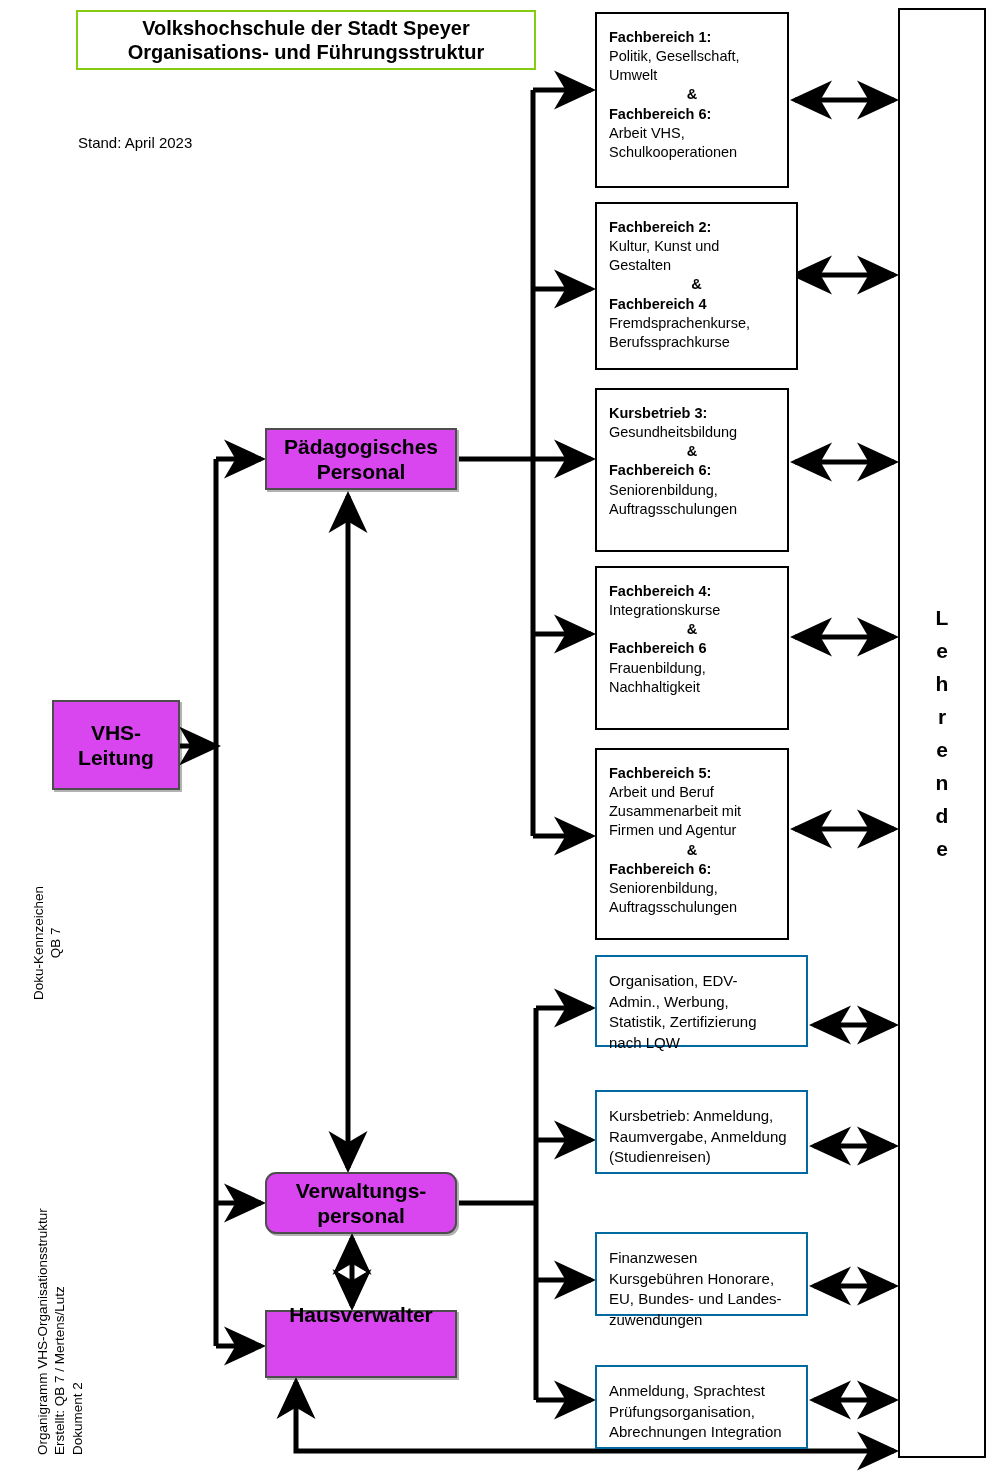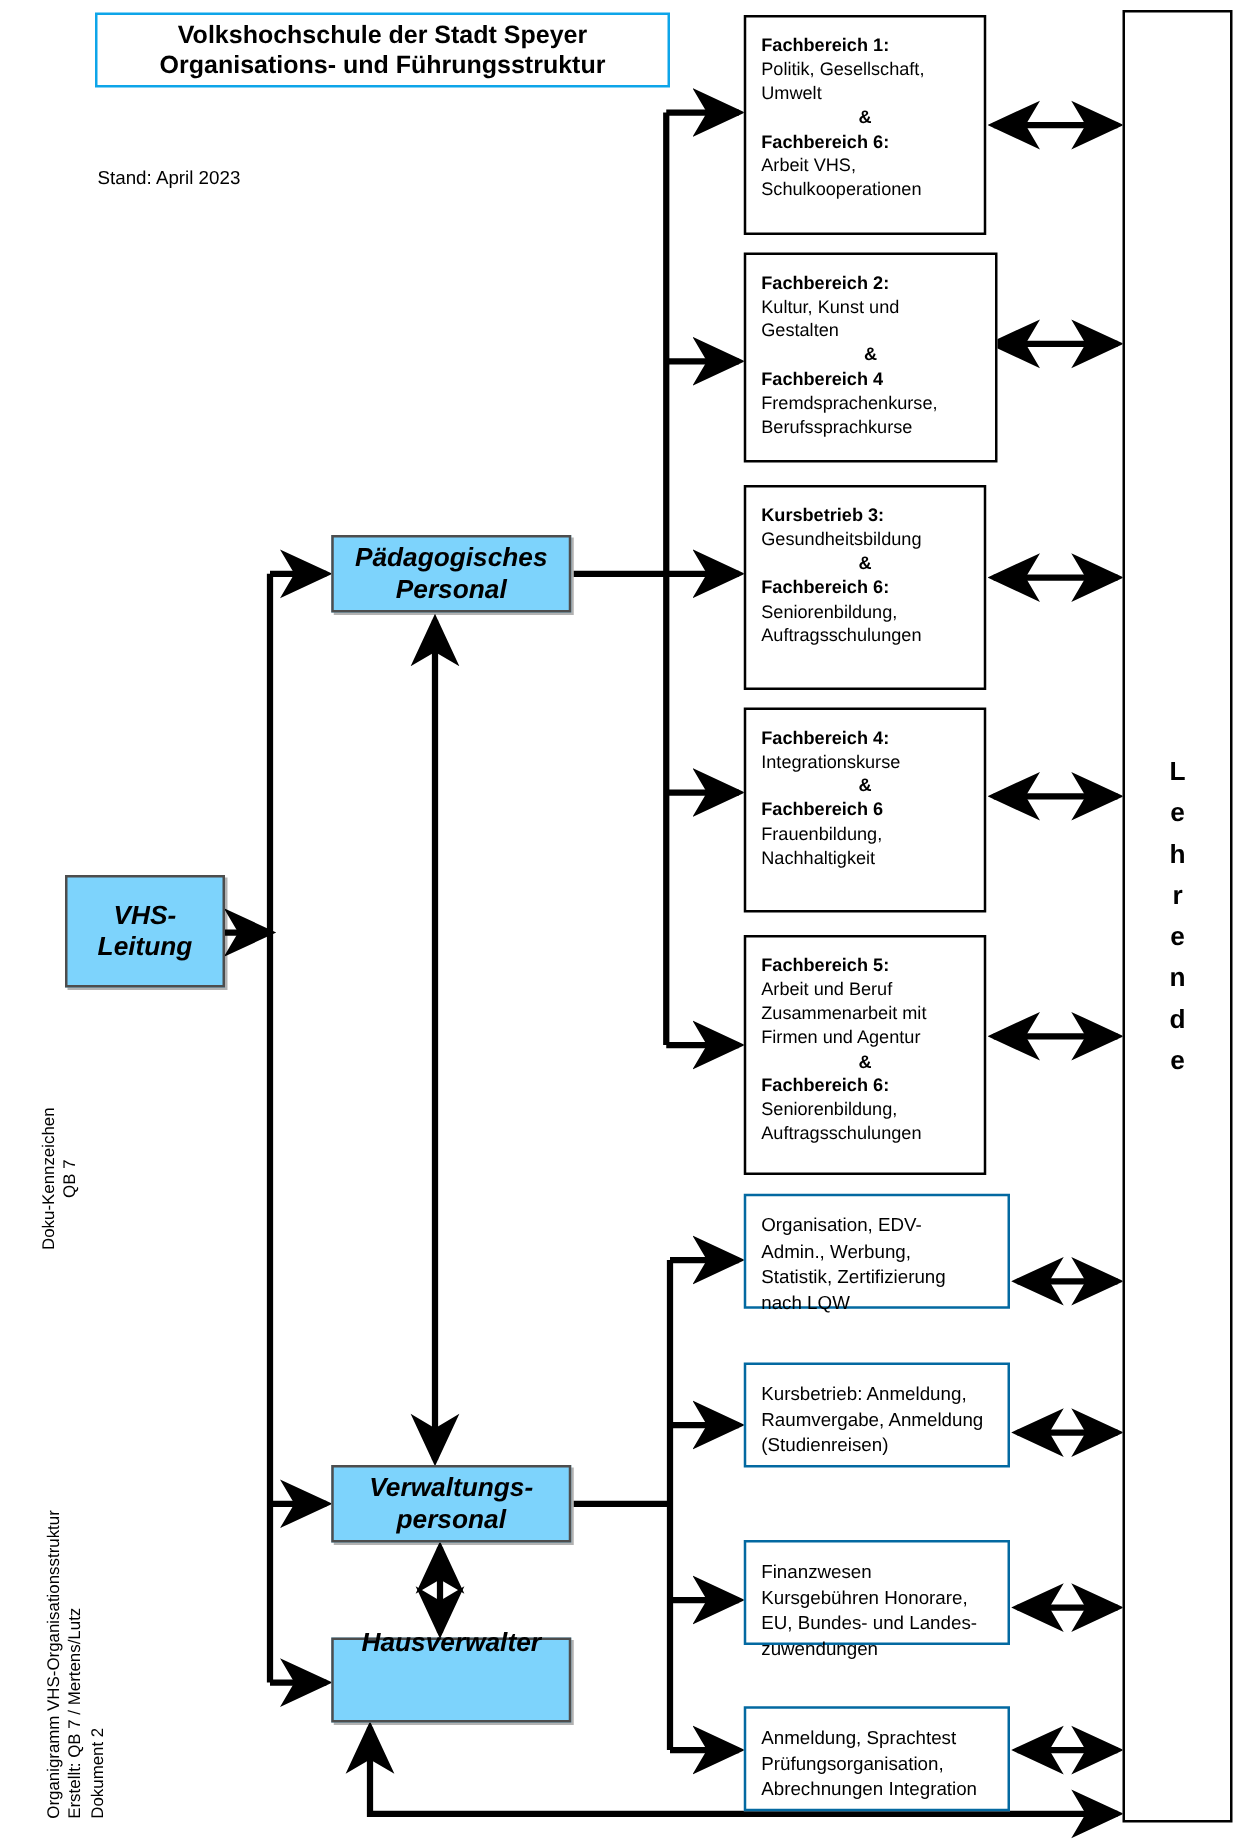--- a/index.html
+++ b/index.html
@@ -18,44 +18,44 @@
     position:absolute;
     left:0;top:0;
     width:1000px;height:1477px;
     pointer-events:none;
   }
   .node{position:absolute;box-sizing:border-box;}
 
   
   .title-box{
     left:76px;top:10px;width:460px;height:60px;
-    border:2px solid #0ea5e9;
+    border:2px solid #84cc16;
     display:flex;flex-direction:column;
     align-items:center;justify-content:center;
     font-weight:bold;font-size:20px;line-height:1.22;
     text-align:center;
   }
   .stand{
     left:78px;top:96px;
     font-size:15px;
     margin-top:38px;
   }
 
   
   .role{
     border:2px solid #4d4d4d;
-    background:#7dd3fc;
+    background:#d946ef;
     box-shadow:2px 2px 0 rgba(0,0,0,.30);
     display:flex;align-items:center;justify-content:center;
     text-align:center;
-    font-weight:bold;font-size:21px;line-height:1.2;font-style:italic;
+    font-weight:bold;font-size:21px;line-height:1.2;
   }
   #role-vhs{left:20px;top:700px;width:128px;height:90px;margin-left:32px;}
   #role-paed{left:265px;top:428px;width:192px;height:62px;}
-  #role-verw{left:265px;top:1172px;width:192px;height:62px;}
+  #role-verw{left:265px;top:1172px;width:192px;height:62px;border-radius:11px;}
   #role-haus{left:265px;top:1310px;width:192px;height:68px;}
 
   
   .fb{
     border:2px solid #000;background:#fff;
     font-size:14.5px;line-height:1.32;
     padding:14px 12px 10px 12px;
   }
   .fb b{font-weight:bold;}
   .amp{display:block;text-align:center;font-weight:bold;}

